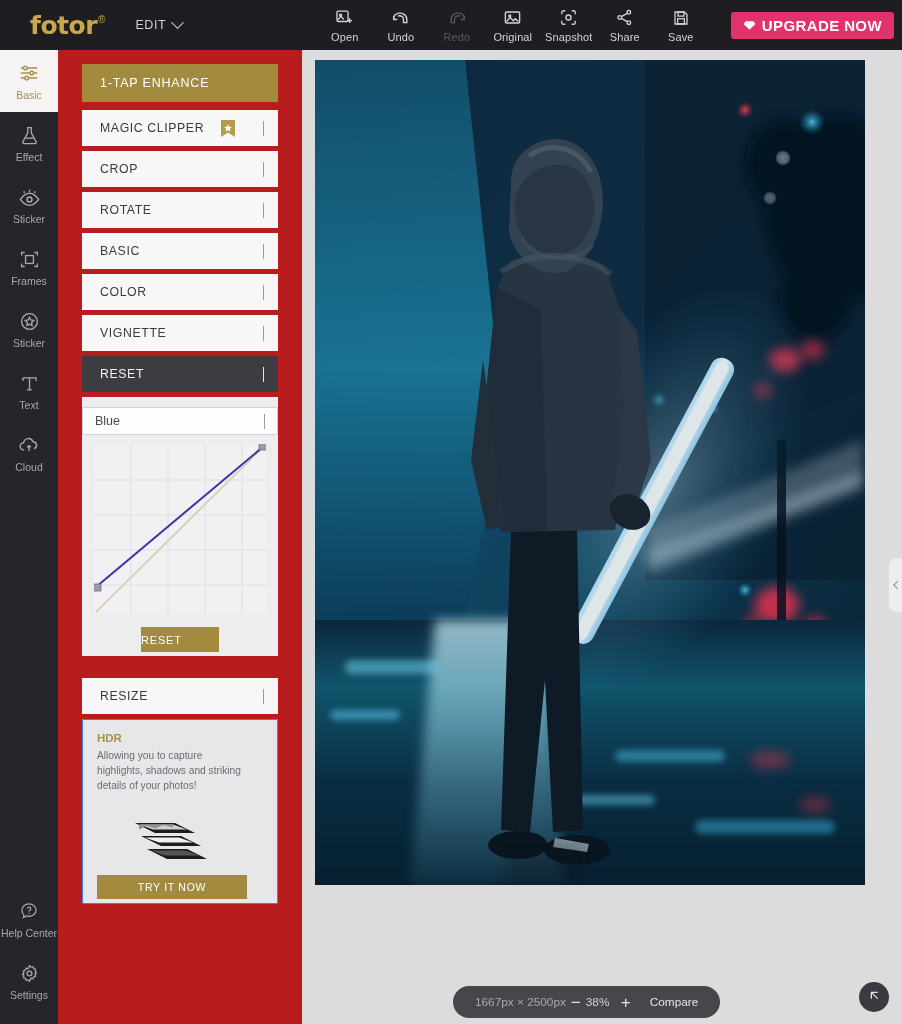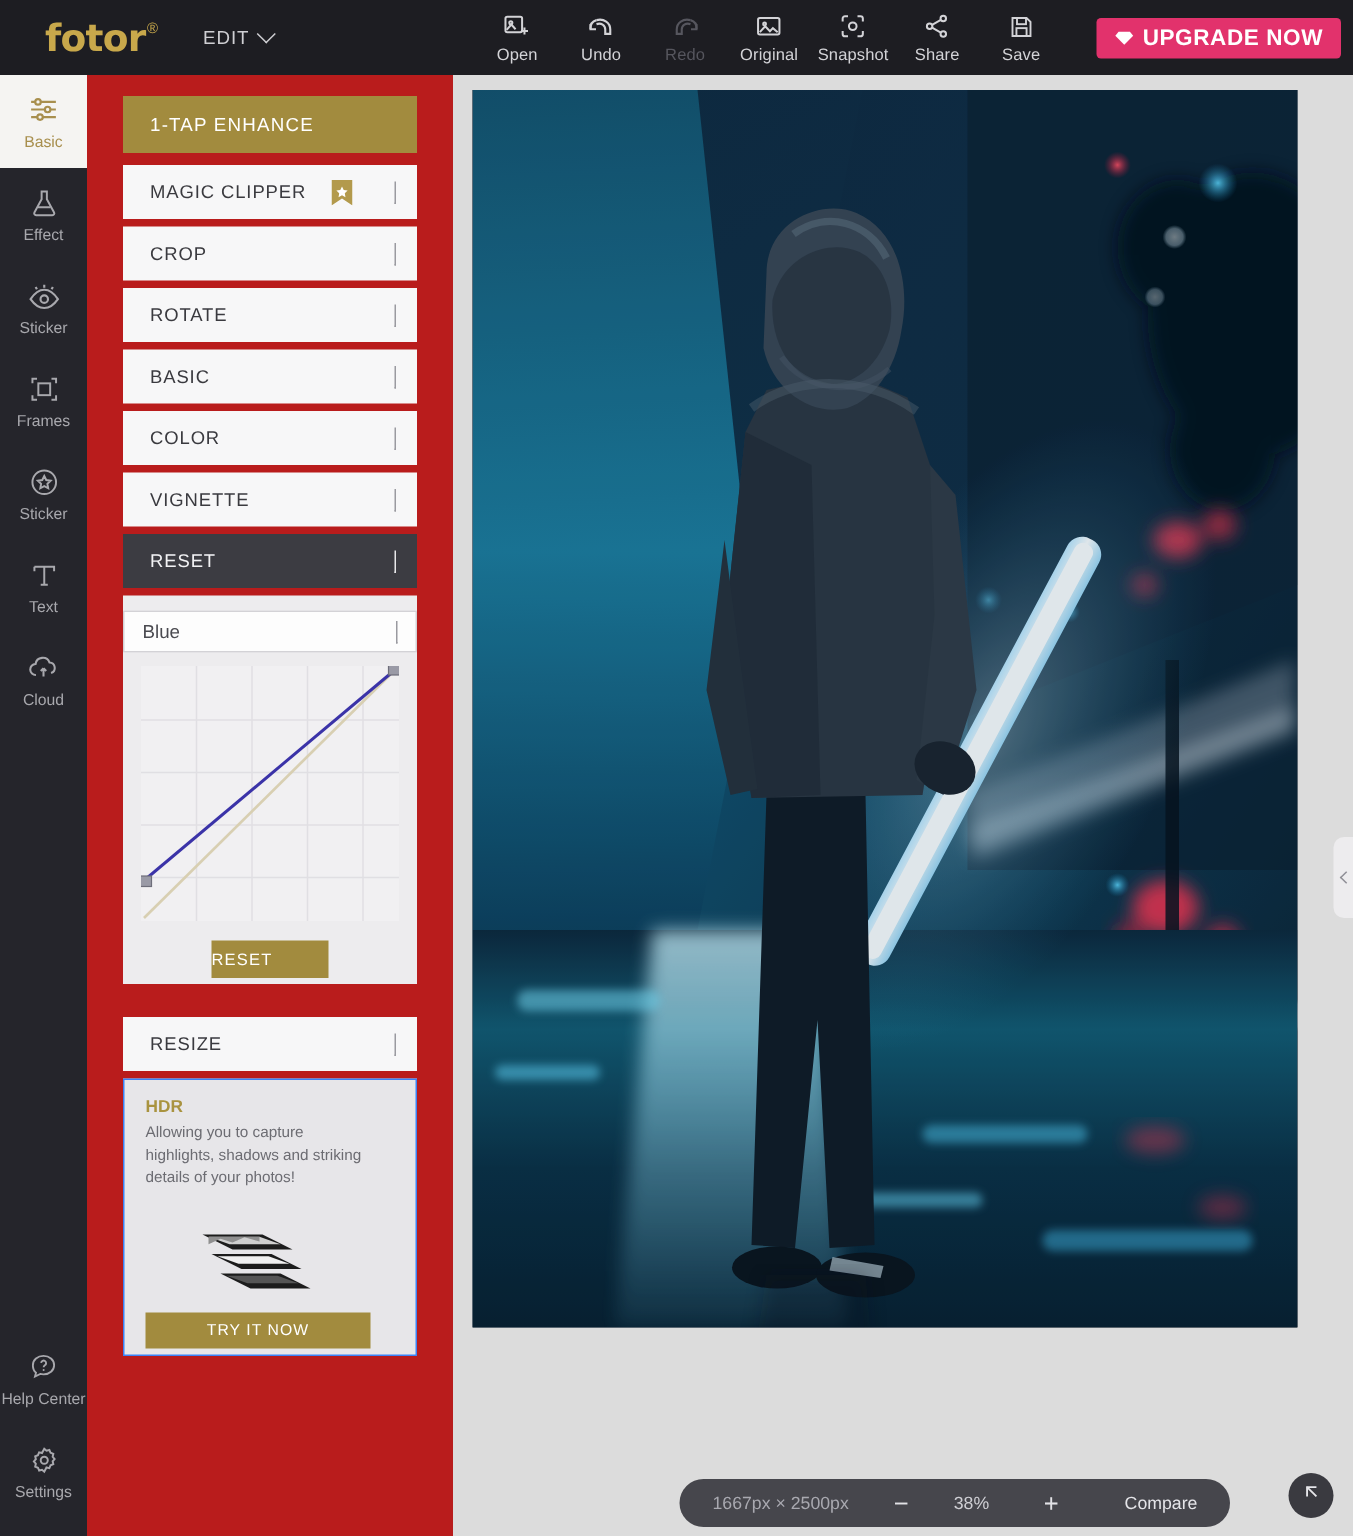--- a/index.html
+++ b/index.html
@@ -173,21 +173,21 @@
     width: 6px; height: 6px;
     border-left: 1.4px solid #8e8e95; border-bottom: 1.4px solid #8e8e95;
     transform: rotate(45deg) translate(1px,-1px);
   }
 
   
   .statusbar {
     position: absolute; left: 453px; bottom: 6px;
     height: 32px; padding: 0 22px;
     background: #46464c; border-radius: 16px;
-    display: flex; align-items: center; gap: 30px;
+    display: flex; align-items: center; gap: 5px;
     color: #cfcfd4; font-size: 11.8px; z-index: 25;
   }
   .statusbar .dim { color: #a9a9b0; }
   .statusbar .zbtn { font-size: 17px; cursor: pointer; line-height: 1; color: #e2e2e6; }
   .statusbar .zval { min-width: 30px; text-align: left; }
   .statusbar .cmp { margin-left: 14px; cursor: pointer; color: #e4e4e8; }
 
   .corner-btn {
     position: absolute; right: 13px; bottom: 12px;
     width: 30px; height: 30px; border-radius: 50%;

